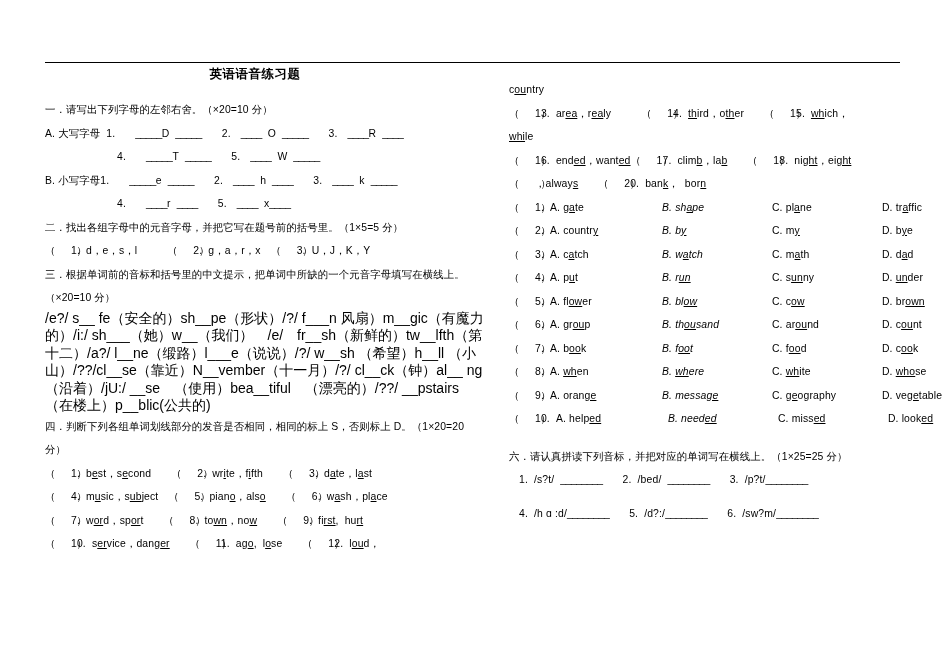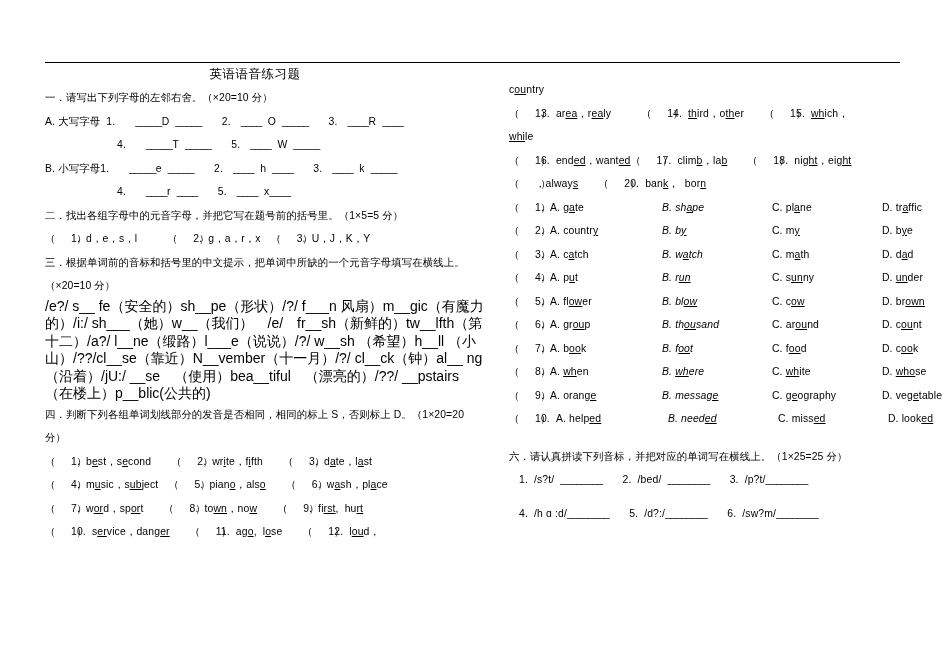--- a/index.html
+++ b/index.html
@@ -29,32 +29,32 @@
     height: 0;
     border-top: 1.6px solid #000;
   }
   .title {
     position: absolute;
     left: 45px;
     top: 66px;
     width: 420px;
     text-align: center;
     font-size: 12.5px;
-    font-weight: normal;
+    font-weight: bold;
     letter-spacing: .5px;
   }
   .col {
     position: absolute;
     top: 86px;
     width: 440px;
     font-size: 10.4px;
     line-height: 23.5px;
     letter-spacing: .15px;
   }
-  .col-left { left: 45px; }
+  .col-left { left: 45px; margin-top: 12px; }
   .col-right { left: 509px; top: 78px; }
 
   .ln { white-space: pre-wrap; }
   .hdr { letter-spacing: .1px; }
   u { text-decoration: underline; text-underline-offset: 1px; }
   .sp1 { display: inline-block; width: 10px; }
   .sp2 { display: inline-block; width: 20px; }
   .sp3 { display: inline-block; width: 30px; }
   .sp4 { display: inline-block; width: 42px; }
   .gap-sm { display: inline-block; width: 6px; }

